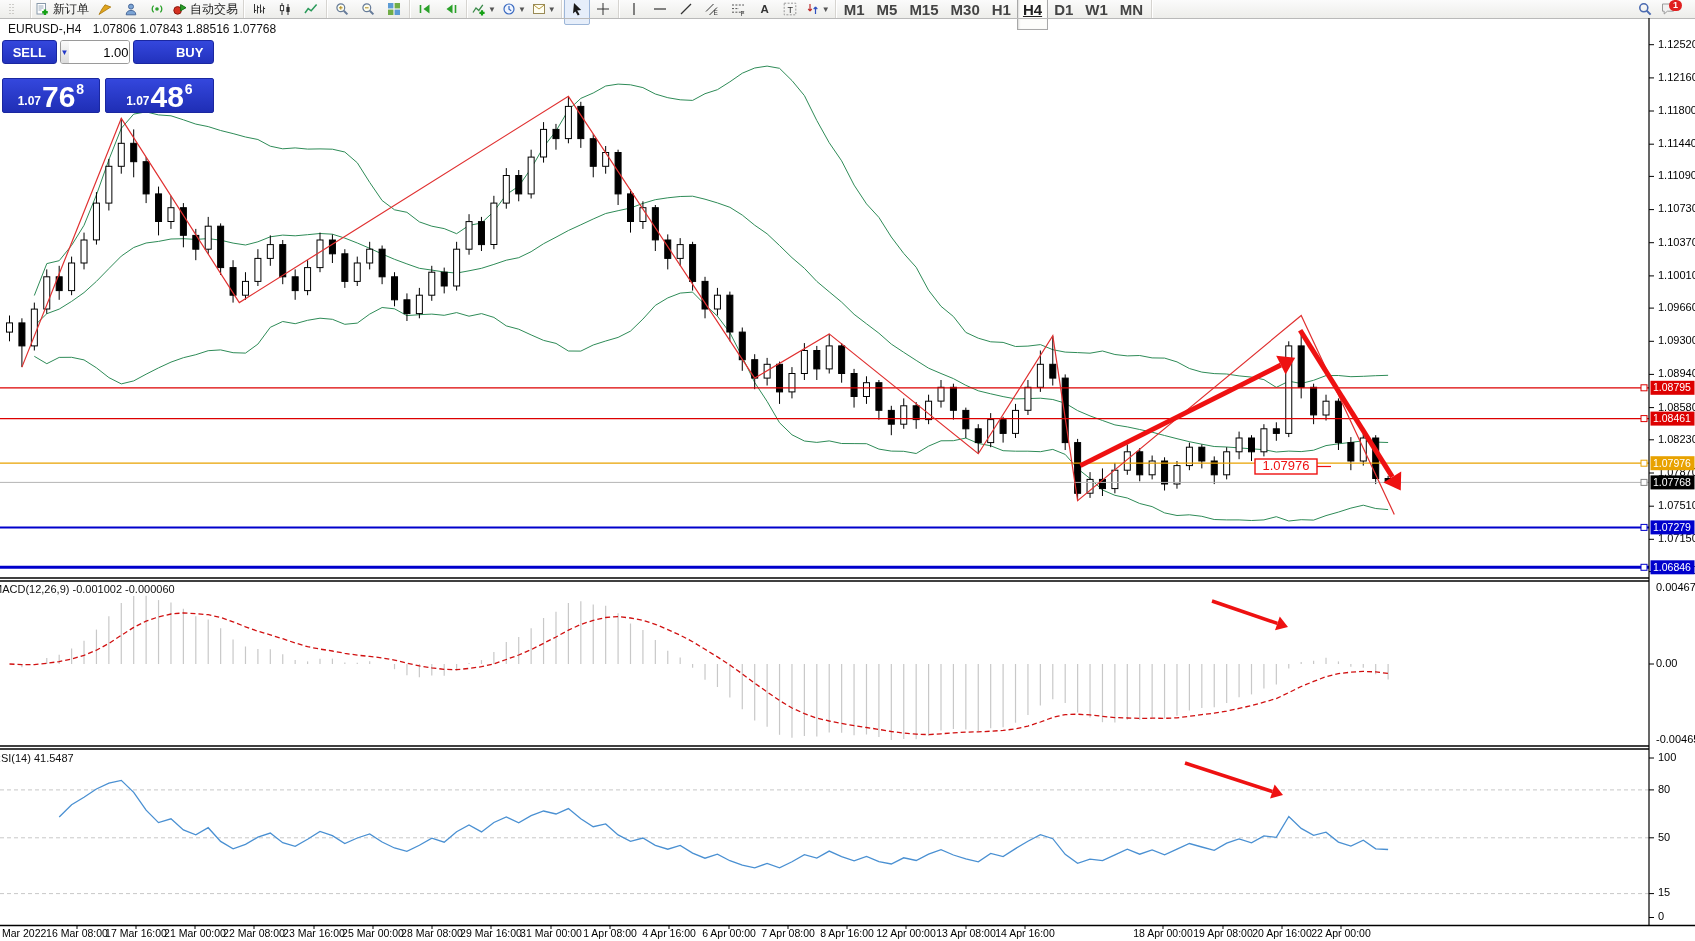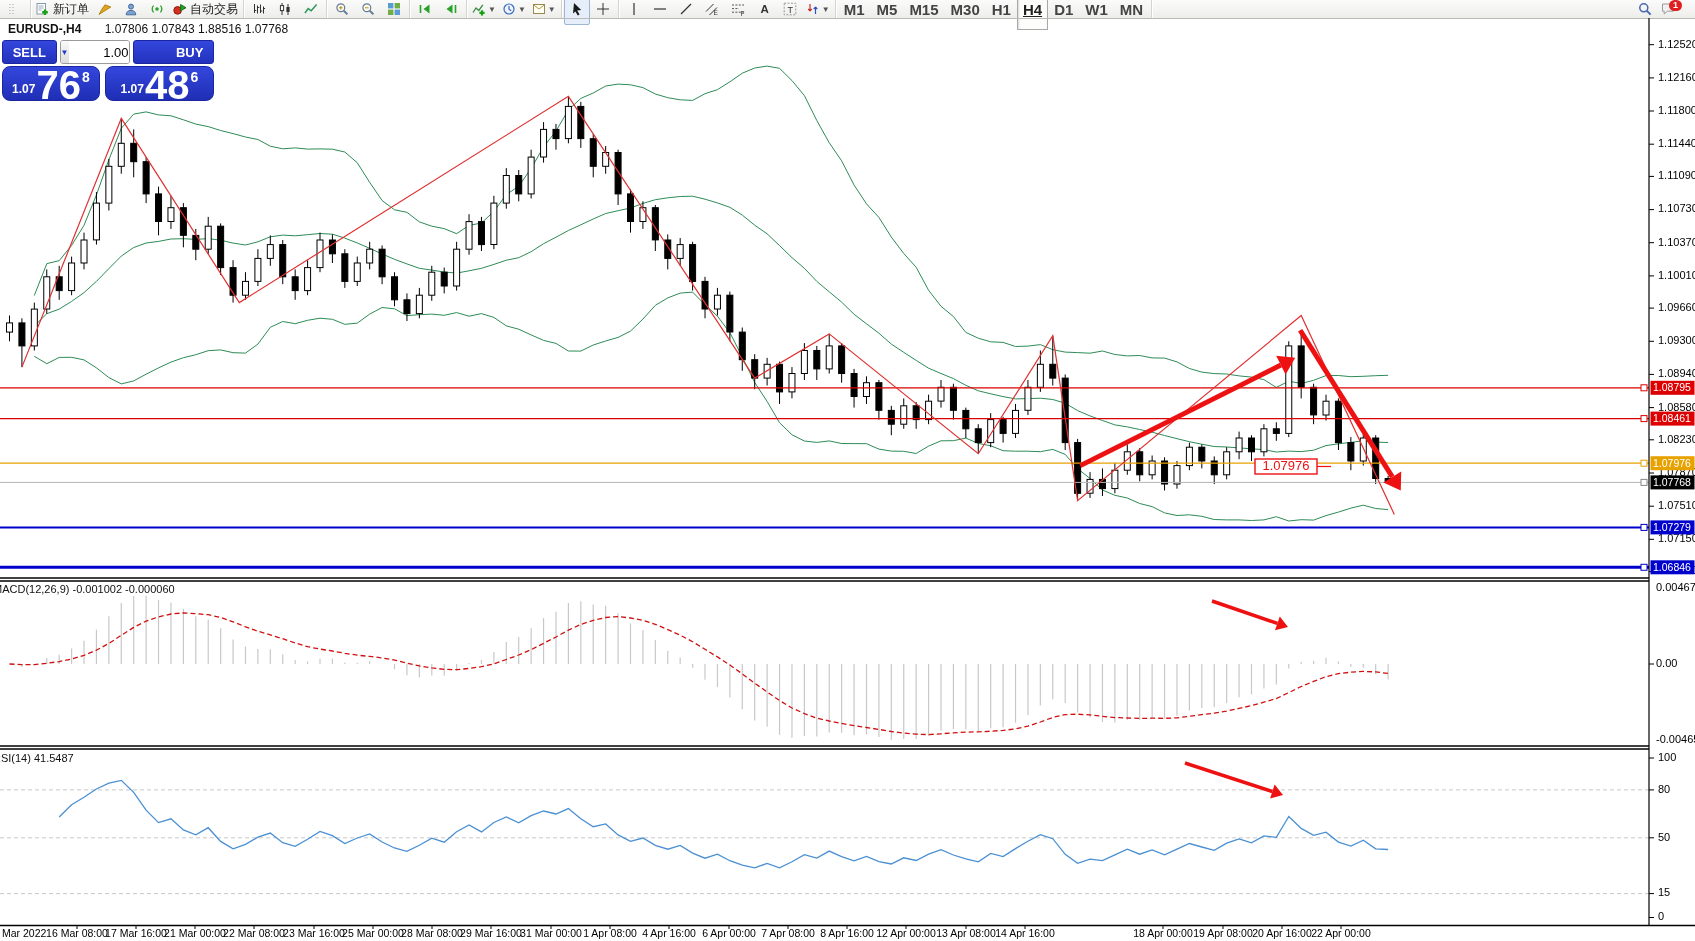--- a/index.html
+++ b/index.html
@@ -16,36 +16,36 @@
   .tb-item .lbl{margin-left:3px;white-space:nowrap;}
   .tb-item .dd{font-size:8px;color:#555;margin-left:2px;}
   .tb-item svg{display:block;}
   .tf{font-weight:bold;font-size:15px;color:#444;padding:12px 5px;height:15px;line-height:15px;border:1px solid transparent;}
   .tf.active{background:#fdfdfb;border:1px solid #a8a8a8;box-shadow:inset 1px 1px 2px #d8d8d8;color:#222;text-decoration:underline;}
   #tb-right{margin-left:auto;display:flex;align-items:center;padding-right:4px;}
   .badge{position:relative;top:-4px;left:-6px;background:#e02020;color:#fff;font-size:9px;font-weight:bold;
          border-radius:7px;padding:0 4px;line-height:11px;display:inline-block;}
   
   #chart-title{position:absolute;left:8px;top:22px;font-size:12px;color:#111;z-index:5;}
-  #chart-title .sym{font-weight:bold;margin-right:20px;}
+  #chart-title .sym{font-weight:normal;margin-right:8px;}
   #trade-panel{position:absolute;left:2px;top:40px;z-index:6;width:212px;}
-  .trow{display:flex;margin-bottom:2px;}
+  .trow{display:flex;margin-bottom:14px;}
   .tbtn{background:linear-gradient(#3447dd,#2232bd);color:#fff;font-weight:bold;font-size:13px;border:1px solid #1a27a0;
         border-radius:3px;height:22px;display:flex;align-items:center;justify-content:center;cursor:pointer;}
   #sell-btn{width:72px;margin-right:3px;}
   #buy-btn{width:64px;padding-left:32px;}
   #vol-box{display:flex;border:1px solid #9a9a9a;border-radius:3px;overflow:hidden;height:22px;margin-right:3px;background:#fff;}
   .stepbtn{width:17px;background:linear-gradient(#fafafa,#dcdcdc);border:none;color:#2238c8;font-size:8px;cursor:pointer;padding:0;}
   #vol-input{width:58px;border:none;outline:none;font-size:13px;text-align:right;padding-right:0;font-family:"Liberation Sans",sans-serif;}
-  .pricebox{background:linear-gradient(#3447dd,#1f2eb5);border:1px solid #1a27a0;border-radius:8px;color:#fff;
+  .pricebox{background:linear-gradient(#3447dd,#1f2eb5);border:1px solid #1a27a0;border-radius:2px;color:#fff;
             height:32px;display:flex;align-items:flex-end;justify-content:center;padding:0 4px 1px 4px;}
   #bid-box{width:92px;margin-right:5px;}
   #ask-box{width:104px;}
   .pp{font-size:12px;font-weight:bold;margin:0 1px 3px 0;}
-  .pb{font-size:40px;font-weight:bold;line-height:28px;}
+  .pb{font-size:30px;font-weight:bold;line-height:28px;}
   .ps{font-size:14px;font-weight:bold;margin:0 0 14px 1px;}
   
   .ind-label{position:absolute;font-size:11px;color:#111;z-index:4;white-space:nowrap;}
   
   #chart-svg{position:absolute;left:0;top:0;z-index:1;}
 </style>
 </head>
 <body>
 <div id="app">
 

